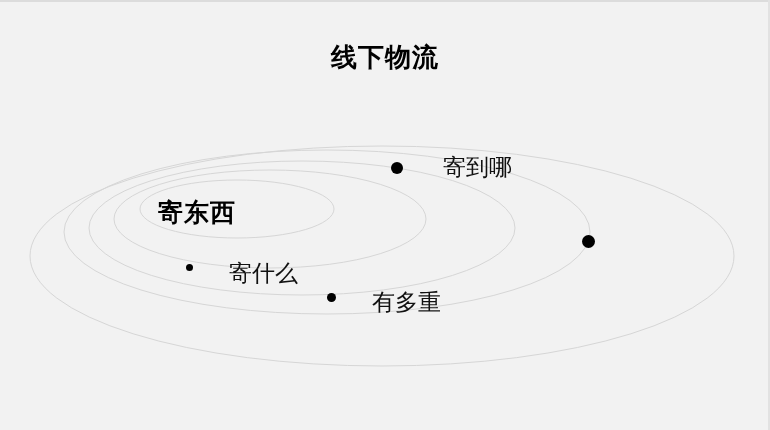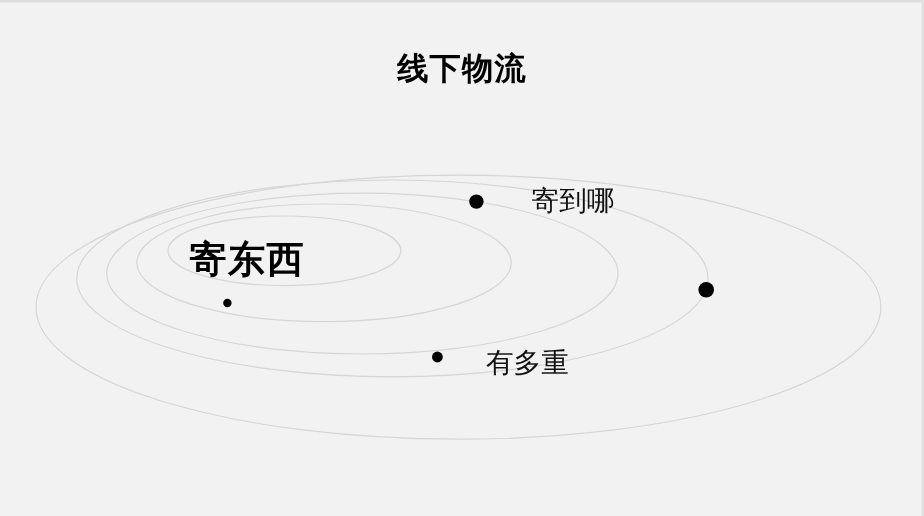--- a/index.html
+++ b/index.html
@@ -1,21 +1,21 @@
 <!DOCTYPE html>
 <html><head>
 <meta charset="utf-8">
 <style>
   html,body{margin:0;padding:0;}
   body{width:770px;height:430px;background:#f2f2f2;position:relative;overflow:hidden;font-family:"DejaVu Sans","Liberation Sans",sans-serif;}
   .topbar{position:absolute;left:0;top:0;width:770px;height:2px;background:#dcdcdc;}
   .rightbar{position:absolute;right:0;top:0;width:2px;height:430px;background:#e2e2e2;}
   .title{position:absolute;left:0;width:770px;top:40px;text-align:center;font-size:26px;font-weight:bold;color:#000;letter-spacing:1px;}
   svg.orbits{position:absolute;left:0;top:0;}
-  .center-label{position:absolute;left:158px;top:196px;font-size:31px;font-weight:bold;color:#000;letter-spacing:1px;}
+  .center-label{position:absolute;left:158px;top:196px;font-size:25px;font-weight:bold;color:#000;letter-spacing:1px;}
   .pt{position:absolute;display:flex;align-items:center;gap:22px;}
   .dot{border-radius:50%;background:#000;}
   .pt .lbl{color:#111;font-size:23px;}
 </style>
 </head>
 <body>
 
 <div class="topbar"></div>
 <div class="rightbar"></div>
 
@@ -35,18 +35,19 @@
   <span class="dot" style="width:12px;height:12px;margin-right:18px;"></span>
   <span class="lbl">寄到哪</span>
 </div>
 
 <div class="pt" style="left:582px;top:235px;">
   <span class="dot" style="width:13px;height:13px;margin-right:16px;"></span>
 </div>
 
 <div class="pt" style="left:186px;top:258px;">
   <span class="dot" style="width:7px;height:7px;margin-right:14px;margin-top:-12px;"></span>
+  <span class="lbl">寄什么</span>
 </div>
 
-<div class="pt" style="left:360px;top:287px;">
+<div class="pt" style="left:327px;top:287px;">
   <span class="dot" style="width:9px;height:9px;margin-right:14px;margin-top:-10px;"></span>
   <span class="lbl">有多重</span>
 </div>
 
 </body></html>

